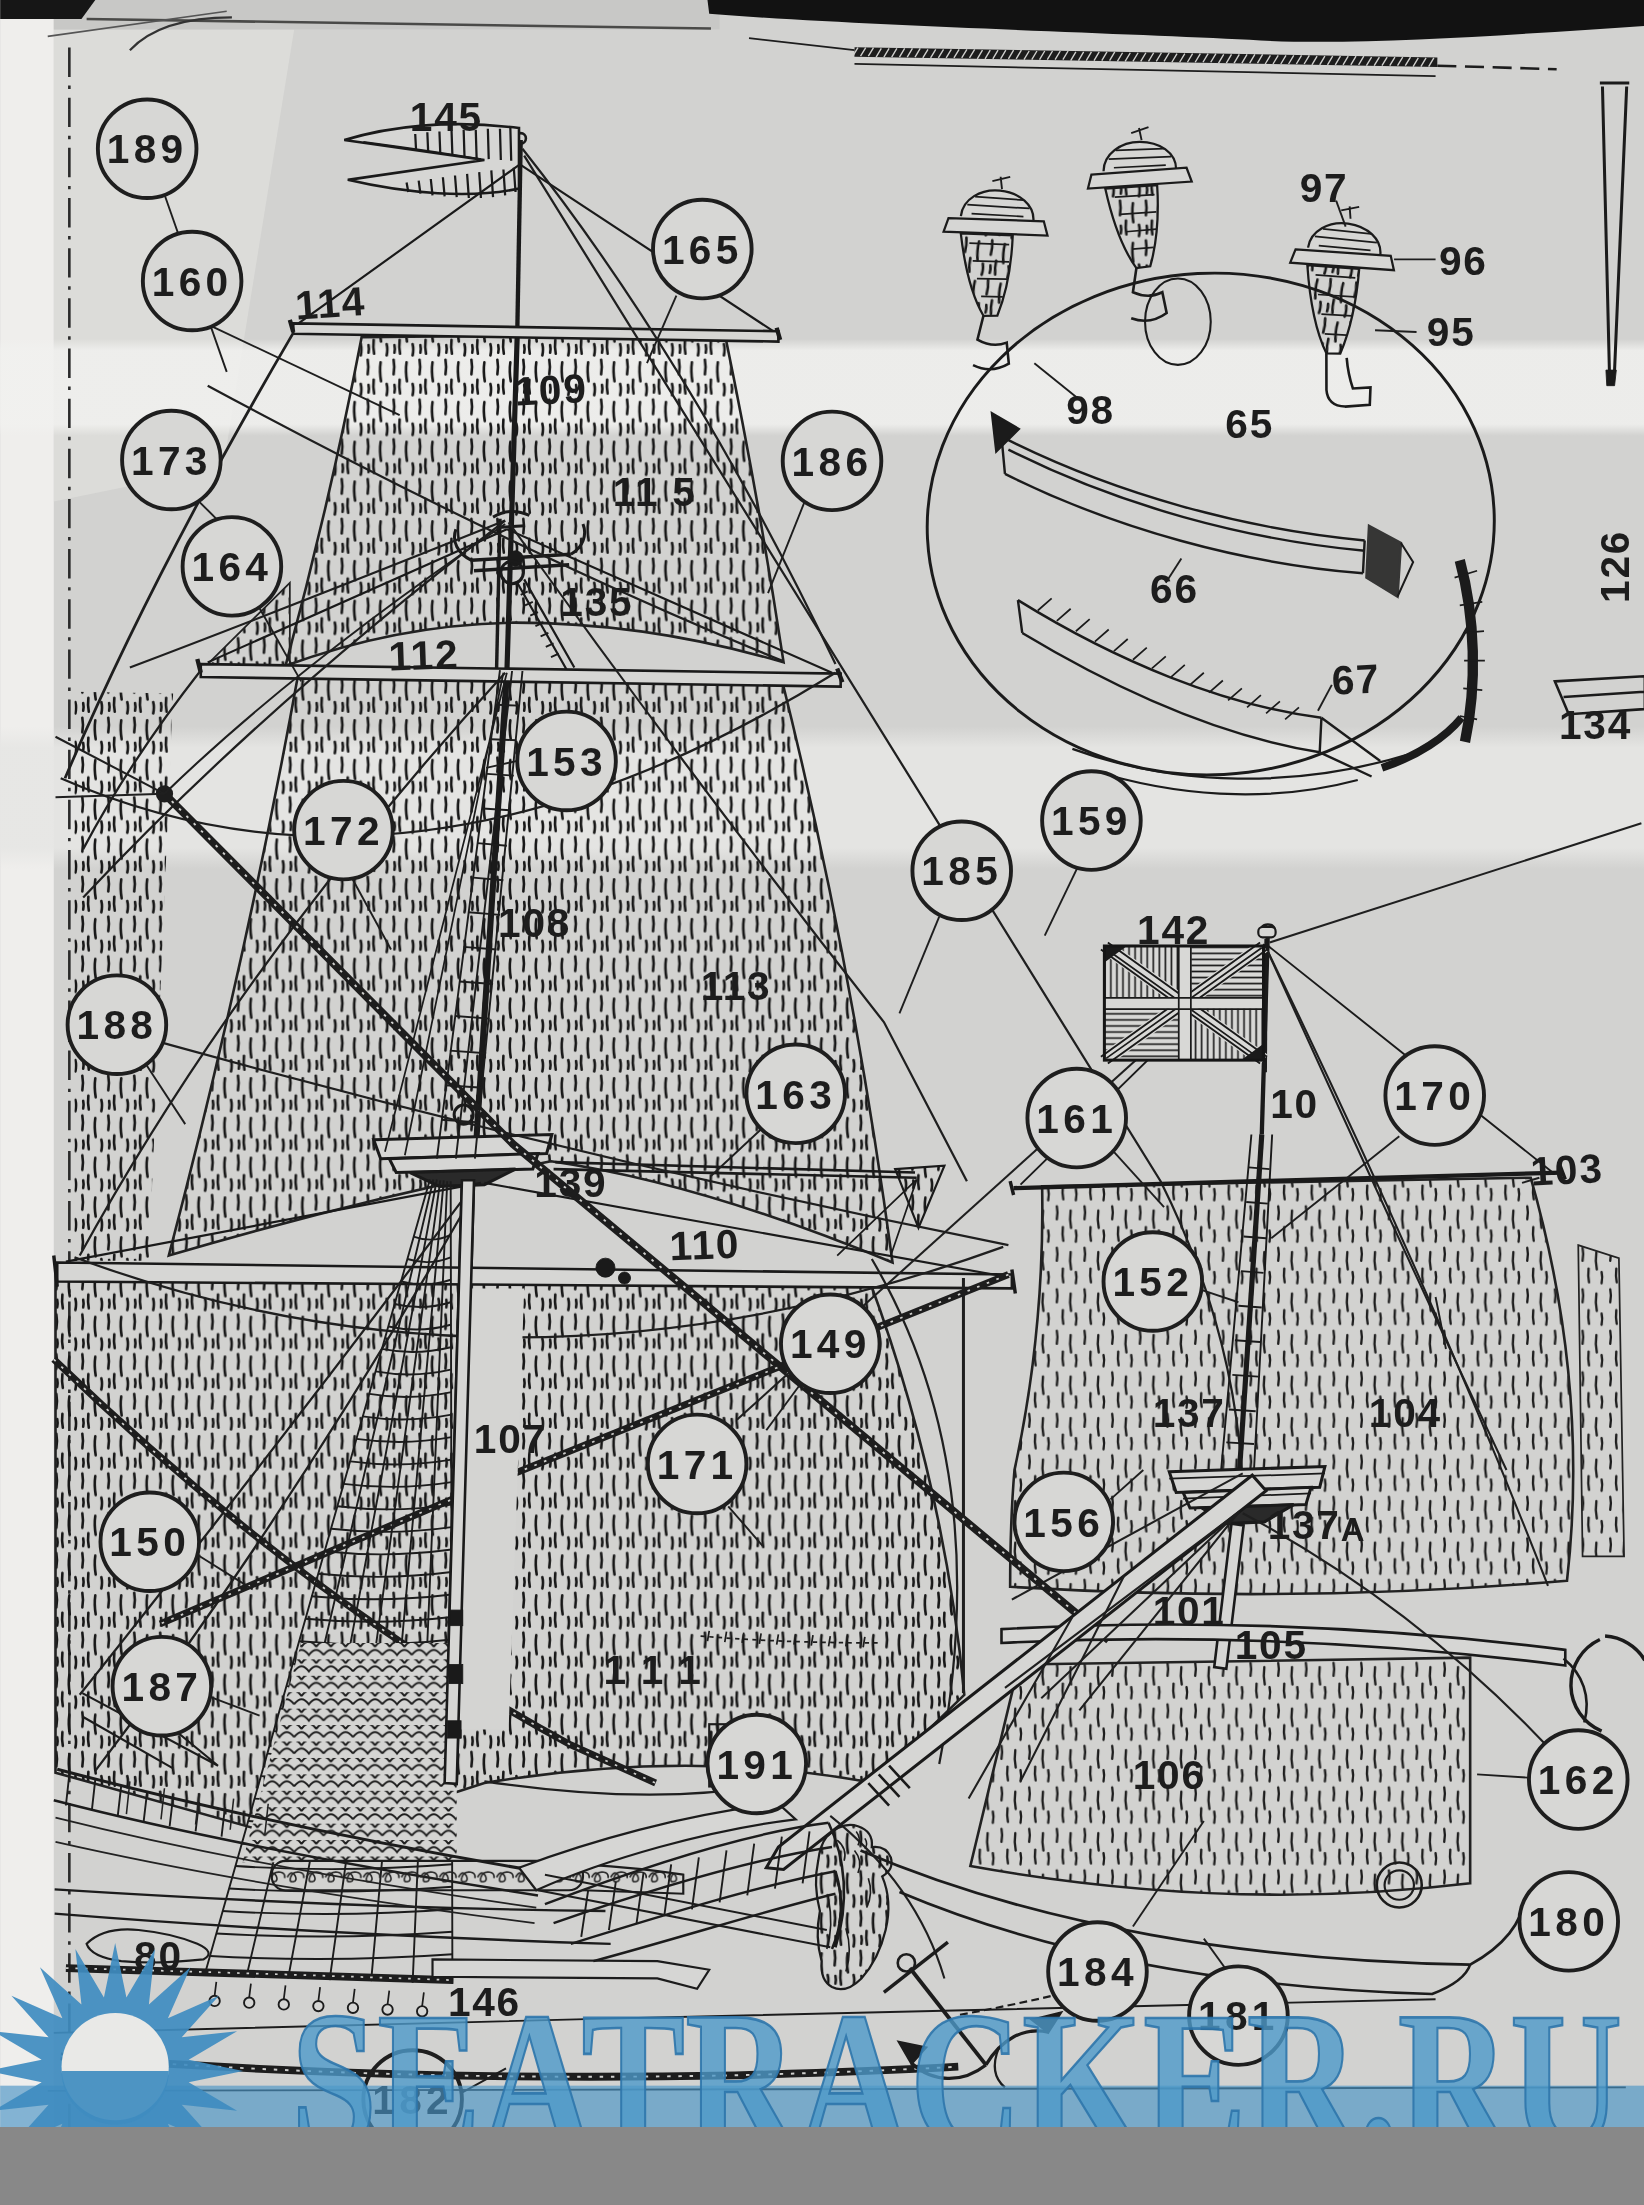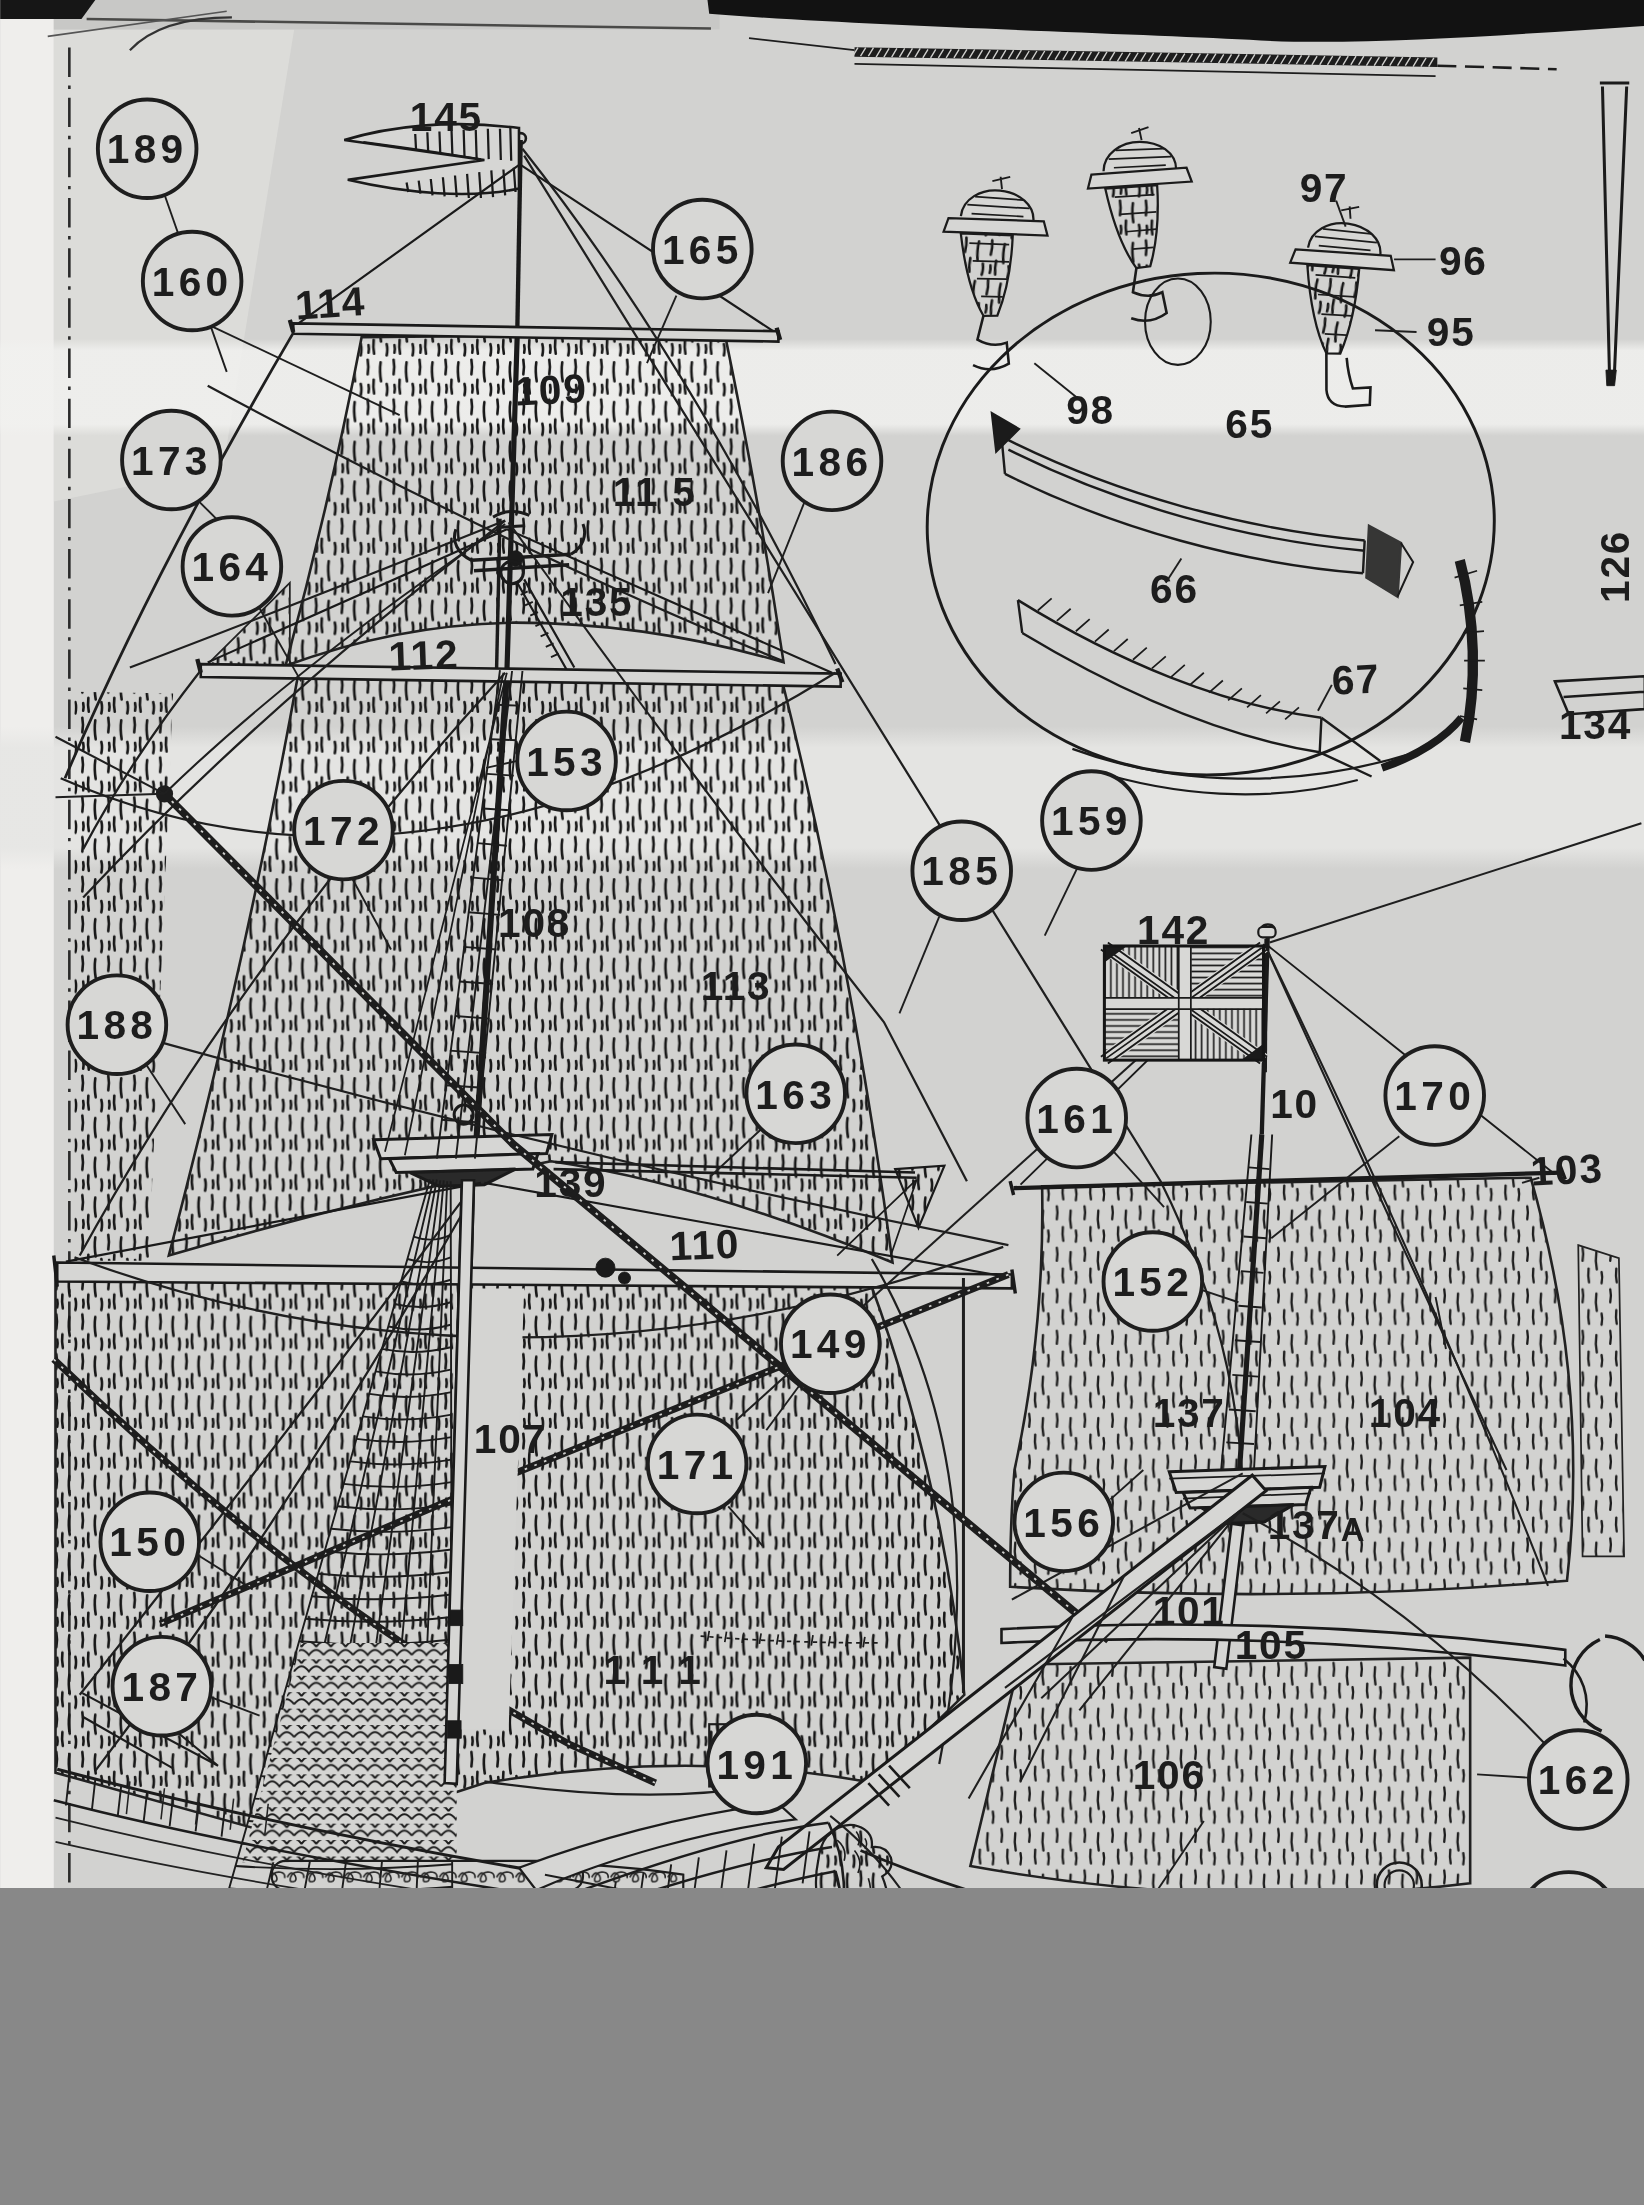--- a/index.html
+++ b/index.html
@@ -1,16 +1,16 @@
 <!DOCTYPE html>
 <html style="font-size:14px"><head>
 <meta charset="utf-8">
 <style>
 html,body{margin:0;padding:0;background:#888;}
-#page{width:1645px;height:1888px;position:relative;font-family:"Liberation Sans",sans-serif;}
+#page{width:1645px;height:2127px;position:relative;font-family:"Liberation Sans",sans-serif;}
 svg{display:block;}
 </style>
 </head>
 <body>
 <div id="page">
 <svg width="1645" height="2205" viewBox="0 0 1902 2550" xmlns="http://www.w3.org/2000/svg">
 <defs>
 <pattern id="hatchA" width="30" height="46" patternUnits="userSpaceOnUse">
  <g stroke="#171717" stroke-width="3" fill="none" stroke-linecap="round">
   <path d="M5,2 q1.5,8 0,17"></path>

